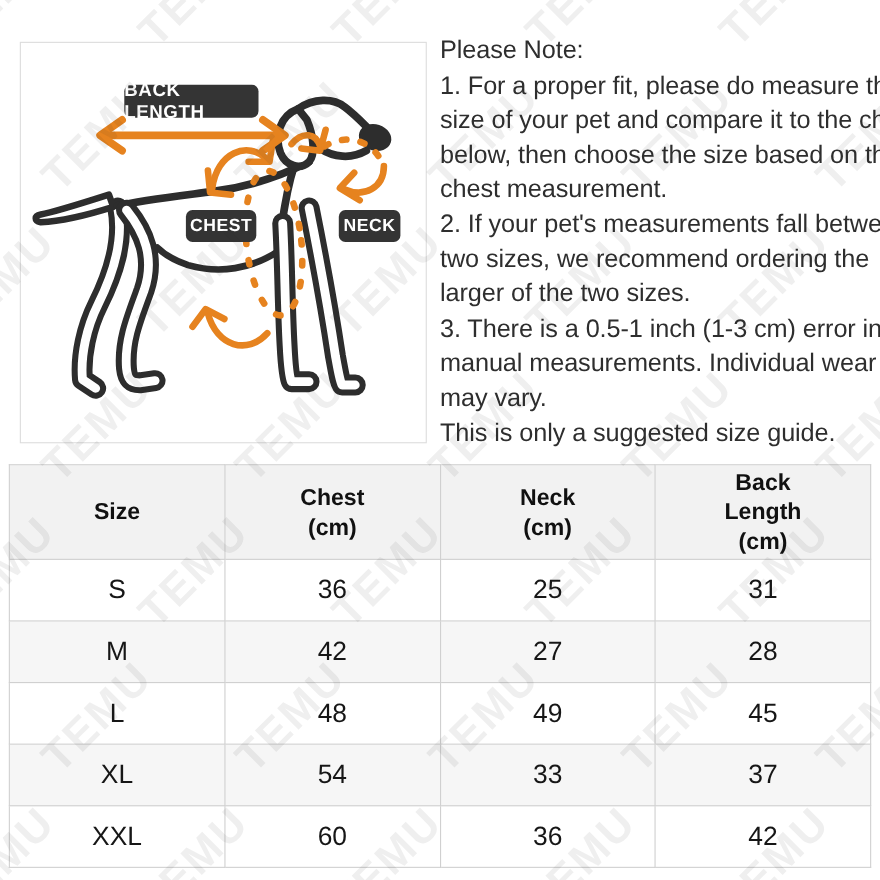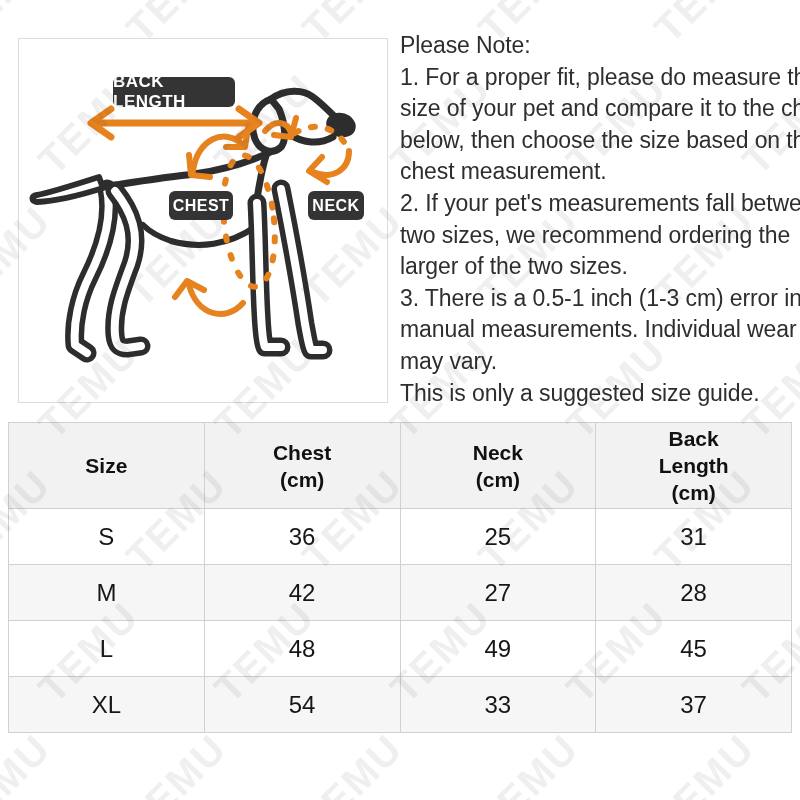--- a/index.html
+++ b/index.html
@@ -147,20 +147,26 @@
           <td>L</td>
           <td>48</td>
           <td>49</td>
           <td>45</td>
         </tr>
         <tr class="alt">
           <td>XL</td>
           <td>54</td>
           <td>33</td>
           <td>37</td>
+        </tr>
+        <tr>
+          <td>XXL</td>
+          <td>60</td>
+          <td>36</td>
+          <td>42</td>
         </tr>
       </tbody>
   </table>
 
   <div class="wm-layer">
       <span class="wm" style="left: -60px; top: -30px;">TEMU</span>
       <span class="wm" style="left: 116px; top: -30px;">TEMU</span>
       <span class="wm" style="left: 292px; top: -30px;">TEMU</span>
       <span class="wm" style="left: 468px; top: -30px;">TEMU</span>
       <span class="wm" style="left: 644px; top: -30px;">TEMU</span>

